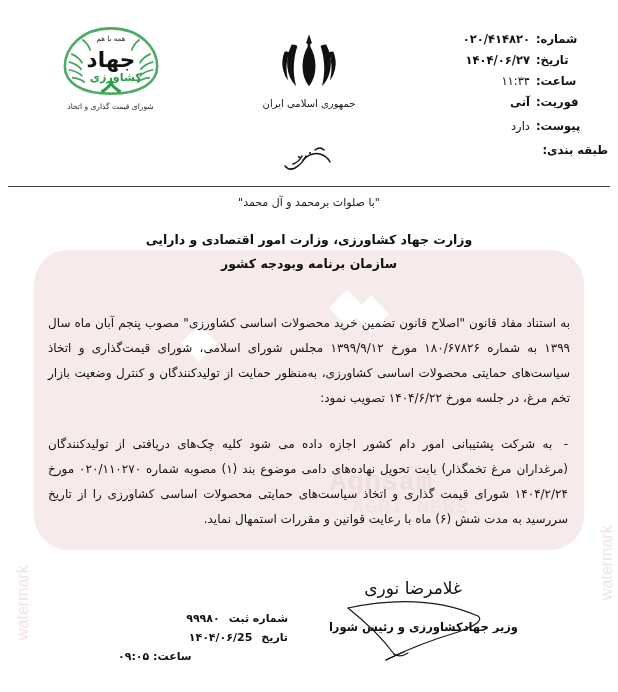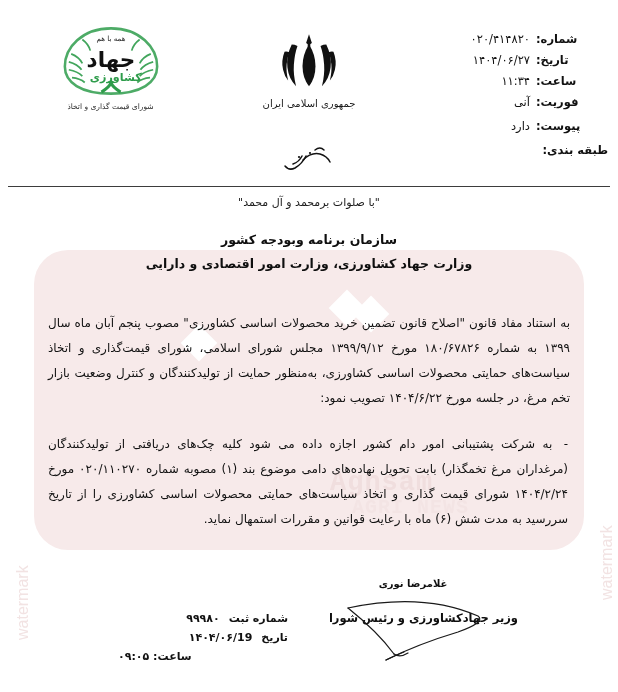--- a/index.html
+++ b/index.html
@@ -89,21 +89,21 @@
   .field-label {
     width: 72px;
     text-align: left;
     padding-left: 6px;
     flex: 0 0 auto;
   }
   .field-value {
     text-align: right;
     flex: 1 1 auto;
     direction: rtl;
-    font-weight: normal;
+    font-weight: bold;
   }
   .field-row.light .field-value { font-weight: normal; }
 
   
   .emblem {
     position: absolute;
     left: 50%;
     transform: translateX(-50%);
     top: 30px;
     width: 140px;
@@ -194,22 +194,22 @@
   
   .signature {
     position: absolute;
     z-index: 2;
     right: 100px;
     top: 578px;
     width: 210px;
     text-align: center;
   }
   .sign-name {
-    font-size: 10px;
-    font-weight: bold;
+    font-size: 17px;
+    font-weight: normal;
     color: #0f0f0f;
   }
   .sign-title {
     font-size: 11.5px;
     font-weight: bold;
     color: #0f0f0f;
     margin-top: 22px;
     text-align: right;
   }
   .sign-mark {
@@ -348,22 +348,22 @@
       <circle cx="20" cy="17" r="1.1" fill="#111"></circle>
       <circle cx="31" cy="13" r="1.1" fill="#111"></circle>
     </svg>
   </div>
 
   <div class="divider"></div>
   <div class="salutation">"با صلوات برمحمد و آل محمد"</div>
 
   <div class="content">
     <div class="doc-title">
+      <div>وزارت جهاد کشاورزی، وزارت امور اقتصادی و دارایی</div>
       <div>سازمان برنامه وبودجه کشور</div>
-      <div>وزارت جهاد کشاورزی، وزارت امور اقتصادی و دارایی</div>
     </div>
 
     <p class="para">به استناد مفاد قانون "اصلاح قانون تضمین خرید محصولات اساسی کشاورزی" مصوب پنجم آبان ماه سال ۱۳۹۹ به شماره ۱۸۰/۶۷۸۲۶ مورخ ۱۳۹۹/۹/۱۲ مجلس شورای اسلامی، شورای قیمت‌گذاری و اتخاذ سیاست‌های حمایتی محصولات اساسی کشاورزی، به‌منظور حمایت از تولیدکنندگان و کنترل وضعیت بازار تخم مرغ، در جلسه مورخ ۱۴۰۴/۶/۲۲ تصویب نمود:</p>
 
     <p class="para bullet">
       <span class="bullet-dash">-</span>
       <span>به شرکت پشتیبانی امور دام کشور اجازه داده می شود کلیه چک‌های دریافتی از تولیدکنندگان (مرغداران مرغ تخمگذار) بابت تحویل نهاده‌های دامی موضوع بند (۱) مصوبه شماره ۰۲۰/۱۱۰۲۷۰ مورخ ۱۴۰۴/۲/۲۴ شورای قیمت گذاری و اتخاذ سیاست‌های حمایتی محصولات اساسی کشاورزی را از تاریخ سررسید به مدت شش (۶) ماه با رعایت قوانین و مقررات استمهال نماید.</span>
     </p>
   </div>
 
@@ -380,20 +380,20 @@
     <div class="sign-title">وزیر جهادکشاورزی و رئیس شورا</div>
   </div>
 
   <div class="registration">
     <div class="reg-row">
       <span class="reg-label">شماره ثبت</span>
       <span class="reg-value">۹۹۹۸۰</span>
     </div>
     <div class="reg-row">
       <span class="reg-label">تاریخ</span>
-      <span class="reg-value">۱۴۰۴/۰۶/19</span>
+      <span class="reg-value">۱۴۰۴/۰۶/25</span>
     </div>
     <div class="reg-row single">
       <span class="reg-label">ساعت: ۰۹:۰۵</span>
     </div>
   </div>
 
 </div>
 
 </body></html>

